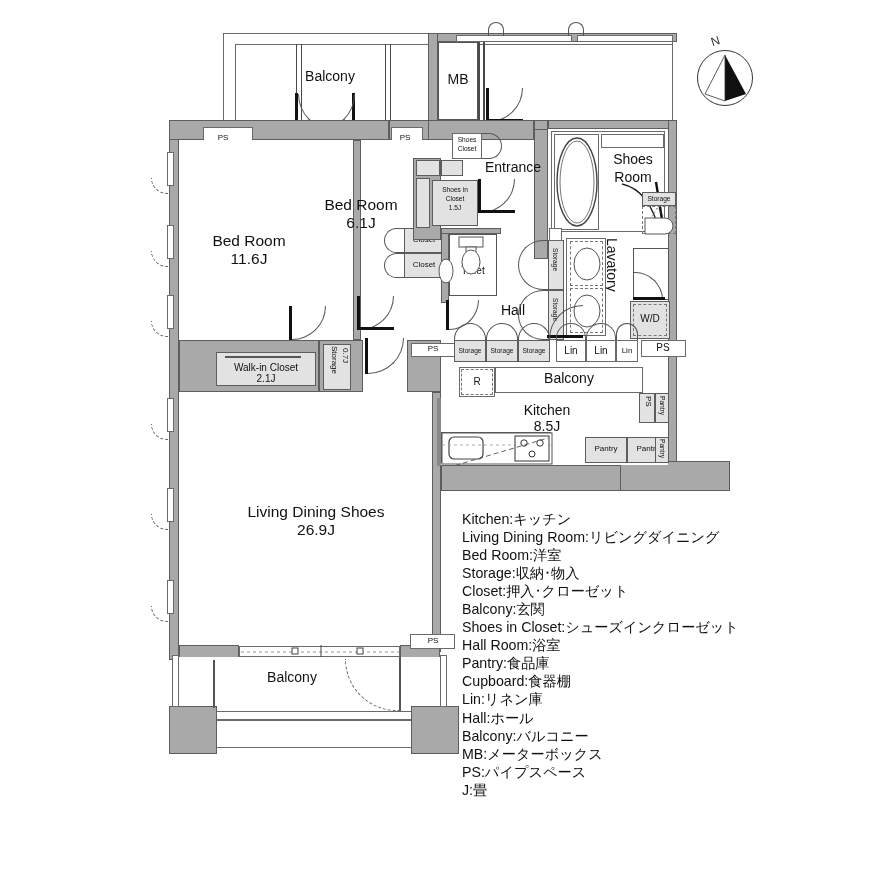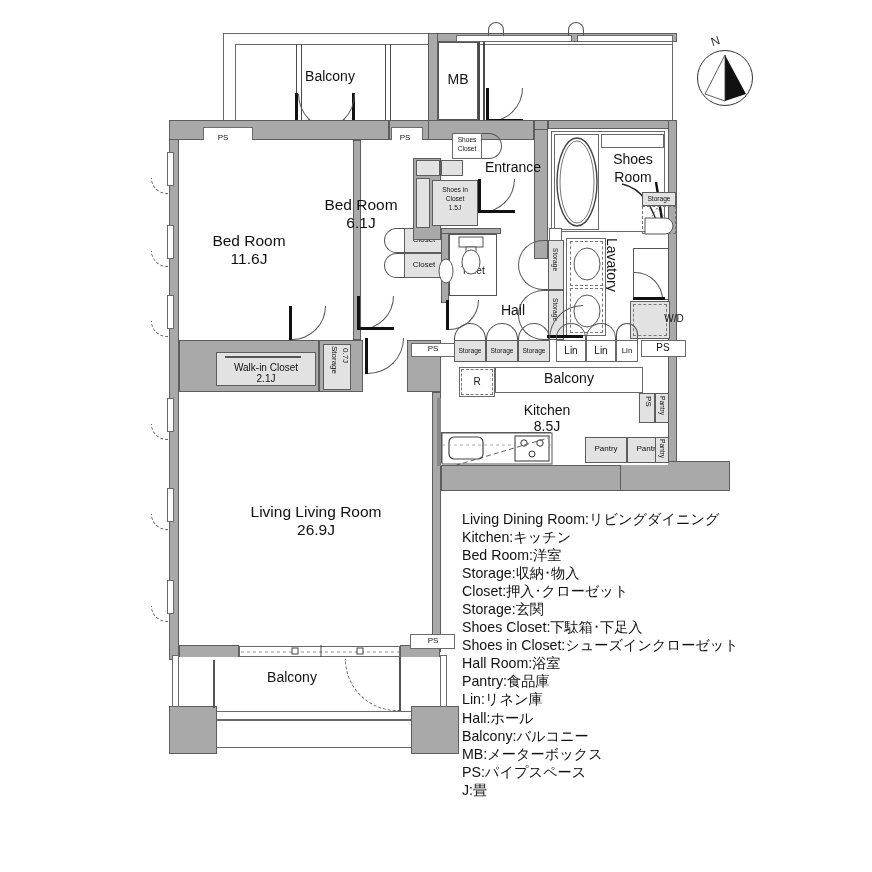--- a/index.html
+++ b/index.html
@@ -148,21 +148,21 @@
 
   <div class="wall" style="left:319px;top:340px;width:44px;height:52px;"></div>
   <div class="fill" style="left:323px;top:344px;width:28px;height:46px;"></div>
   <span class="lbl t9 vert" style="left:329px;top:346px;">Storage</span>
   <span class="lbl t9 vert" style="left:340px;top:348px;">0.7J</span>
 
   <div class="blk" style="left:365px;top:338px;width:3px;height:36px;"></div>
   <div class="swing" style="left:368px;top:338px;width:36px;height:36px;border-radius:0 0 36px 0;border-top:none;border-left:none;"></div>
 
   <div class="roomnb" style="left:179px;top:392px;width:260px;height:260px;"></div>
-  <span class="lbl c t18" style="left:316px;top:503px;">Living Living Room</span>
+  <span class="lbl c t18" style="left:316px;top:503px;">Living Dining Shoes</span>
   <span class="lbl c t18" style="left:316px;top:521px;">26.9J</span>
 
   <div class="wall" style="left:432px;top:392px;width:9px;height:260px;"></div>
 
   <div class="wall" style="left:407px;top:340px;width:34px;height:52px;"></div>
   <div class="thin" style="left:411px;top:343px;width:45px;height:14px;"></div>
   <span class="lbl c t9" style="left:433px;top:345px;">PS</span>
 
   <div class="roomnb" style="left:441px;top:300px;width:93px;height:40px;"></div>
   <span class="lbl c t16" style="left:513px;top:303px;">Hall</span>
@@ -264,21 +264,21 @@
     <line x1="16" y1="2" x2="10" y2="12" stroke="#777" stroke-width="0.8" stroke-dasharray="2,2"></line>
     <line x1="16" y1="2" x2="24" y2="12" stroke="#777" stroke-width="0.8" stroke-dasharray="2,2"></line>
   </svg>
 
   <div class="room" style="left:633px;top:248px;width:36px;height:52px;"></div>
   <div class="swing" style="left:633px;top:272px;width:30px;height:28px;border-radius:0 30px 0 0;border-bottom:none;border-left:none;"></div>
   <div class="blk" style="left:633px;top:297px;width:32px;height:3px;"></div>
 
   <div class="fill" style="left:630px;top:301px;width:40px;height:38px;"></div>
   <div class="dash" style="left:633px;top:304px;width:34px;height:32px;"></div>
-  <span class="lbl c t11" style="left:674px;top:313px;">W/D</span>
+  <span class="lbl c t11" style="left:650px;top:313px;">W/D</span>
 
   <div class="thin" style="left:641px;top:340px;width:45px;height:17px;"></div>
   <span class="lbl c t11" style="left:663px;top:342px;">PS</span>
 
   <div class="thin" style="left:556px;top:340px;width:30px;height:22px;"></div>
   <span class="lbl c t11" style="left:571px;top:345px;">Lin</span>
   <div class="thin" style="left:586px;top:340px;width:30px;height:22px;"></div>
   <span class="lbl c t11" style="left:601px;top:345px;">Lin</span>
   <div class="thin" style="left:616px;top:340px;width:22px;height:22px;"></div>
   <span class="lbl c t9" style="left:627px;top:347px;">Lin</span>
@@ -351,30 +351,30 @@
   <div class="thin" style="left:179px;top:720px;width:261px;height:28px;"></div>
 
   <div class="wall" style="left:169px;top:706px;width:48px;height:48px;"></div>
   <div class="wall" style="left:411px;top:706px;width:48px;height:48px;"></div>
 
   <div class="thin" style="left:172px;top:655px;width:7px;height:52px;"></div>
   <div class="line" style="left:213px;top:660px;width:1.5px;height:48px;background:#555;"></div>
   <div class="thin" style="left:440px;top:655px;width:7px;height:52px;"></div>
 
   <div id="legend">
+    <div class="row">Kitchen:キッチン</div>
     <div class="row">Living Dining Room:リビングダイニング</div>
-    <div class="row">Kitchen:キッチン</div>
     <div class="row">Bed Room:洋室</div>
     <div class="row">Storage:収納･物入</div>
     <div class="row">Closet:押入･クローゼット</div>
-    <div class="row">Storage:玄関</div>
-    <div class="row">Shoes Closet:下駄箱･下足入</div>
+    <div class="row">Balcony:玄関</div>
     <div class="row">Shoes in Closet:シューズインクローゼット</div>
     <div class="row">Hall Room:浴室</div>
     <div class="row">Pantry:食品庫</div>
+    <div class="row">Cupboard:食器棚</div>
     <div class="row">Lin:リネン庫</div>
     <div class="row">Hall:ホール</div>
     <div class="row">Balcony:バルコニー</div>
     <div class="row">MB:メーターボックス</div>
     <div class="row">PS:パイプスペース</div>
     <div class="row">J:畳</div>
   </div>
 
 </div>
 

